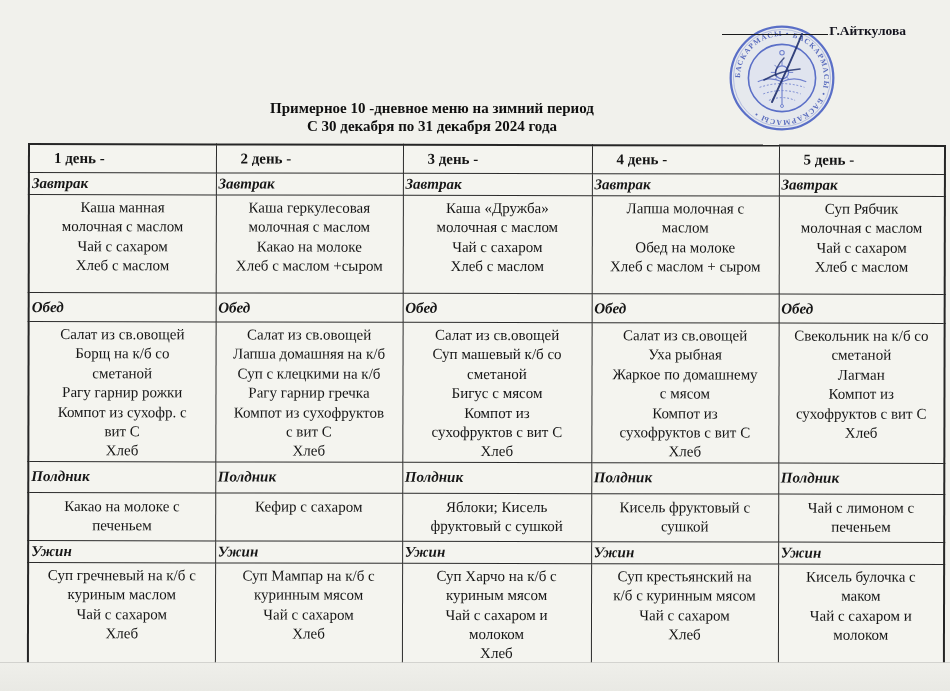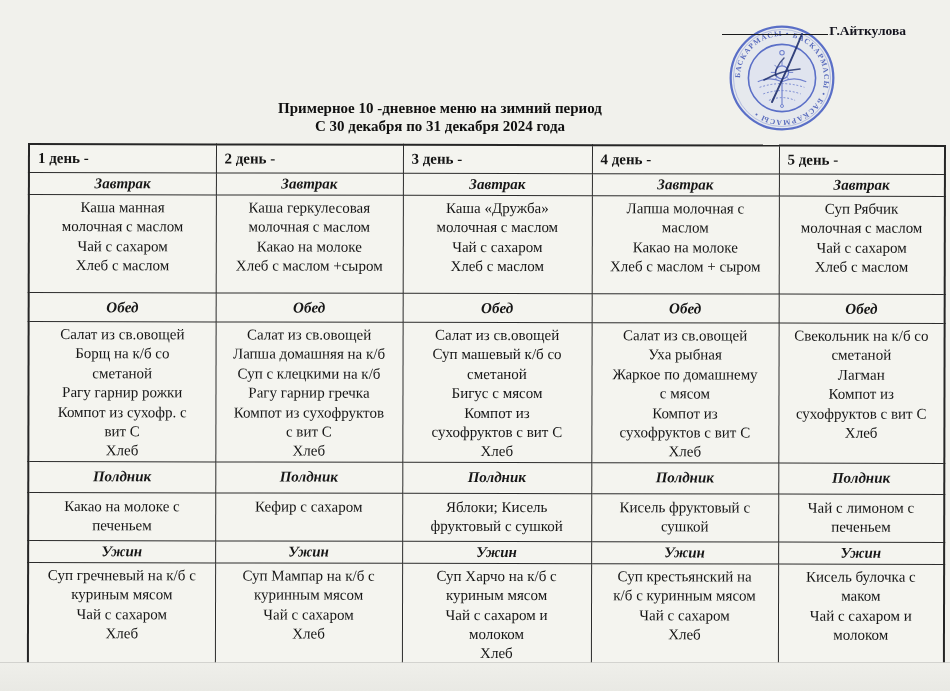--- a/index.html
+++ b/index.html
@@ -21,39 +21,38 @@
     border-bottom:1.6px solid #1a1a1a;vertical-align:baseline;margin-right:1px;
   }
   
   .stamp{position:absolute;left:726px;top:22px;width:112px;height:112px;z-index:1;opacity:.92;}
   .sig-stroke{position:absolute;left:726px;top:18px;width:120px;height:120px;z-index:4;}
   
   .doc-title{
     position:absolute;top:100px;left:0;width:864px;z-index:2;
     text-align:center;font-weight:bold;font-size:15px;line-height:17.5px;
     color:#101010;
-    padding-left:8px;
   }
   
   table.menu{
     position:absolute;left:28px;top:143px;width:916px;
     border-collapse:collapse;table-layout:fixed;
     background:#f4f4ef;
     transform:rotate(0.12deg);transform-origin:top left;
   }
   table.menu td,table.menu th{
     border:1px solid #2c2c2c;overflow:hidden;
   }
   table.menu{border:2px solid #262626;}
   .day-cell{
     height:25px;font-size:15px;font-weight:bold;text-align:left;
-    padding:1px 8px;vertical-align:middle;
+    padding:1px 24px;vertical-align:middle;
   }
   .label-cell{
-    font-size:15px;font-weight:bold;font-style:italic;text-align:center;
+    font-size:15px;font-weight:bold;font-style:italic;text-align:left;
     vertical-align:middle;padding:0 2px;
   }
   .r-bl{height:21px;} .r-lu{height:28px;} .r-sn{height:30px;} .r-dl{height:21px;}
   .content-cell{
     font-size:15px;text-align:center;vertical-align:top;
     padding:3px 3px 0 3px;line-height:19.4px;white-space:pre-line;
   }
   .row-breakfast .content-cell{height:94px;}
   .row-lunch .content-cell{height:134px;}
   .row-snack .content-cell{height:43px;padding-top:4px;}
@@ -150,21 +149,21 @@
     <td class="content-cell">Каша геркулесовая
 молочная с маслом
 Какао на молоке
 Хлеб с маслом +сыром</td>
     <td class="content-cell">Каша «Дружба»
 молочная с маслом
 Чай с сахаром
 Хлеб с маслом</td>
     <td class="content-cell">Лапша молочная с
 маслом
-Какао на молоке
+Обед на молоке
 Хлеб с маслом + сыром</td>
     <td class="content-cell">Суп Рябчик
 молочная с маслом
 Чай с сахаром
 Хлеб с маслом</td>
   </tr>
   <tr>
     <td class="label-cell r-lu">Обед</td>
     <td class="label-cell r-lu">Обед</td>
     <td class="label-cell r-lu">Обед</td>
@@ -227,21 +226,21 @@
   </tr>
   <tr>
     <td class="label-cell r-dl">Ужин</td>
     <td class="label-cell r-dl">Ужин</td>
     <td class="label-cell r-dl">Ужин</td>
     <td class="label-cell r-dl">Ужин</td>
     <td class="label-cell r-dl">Ужин</td>
   </tr>
   <tr class="row-dinner">
     <td class="content-cell">Суп гречневый на к/б с
-куриным мясом
+куриным маслом
 Чай с сахаром
 Хлеб</td>
     <td class="content-cell">Суп Мампар на к/б с
 куринным мясом
 Чай с сахаром
 Хлеб</td>
     <td class="content-cell">Суп Харчо на к/б с
 куриным мясом
 Чай с сахаром и
 молоком

